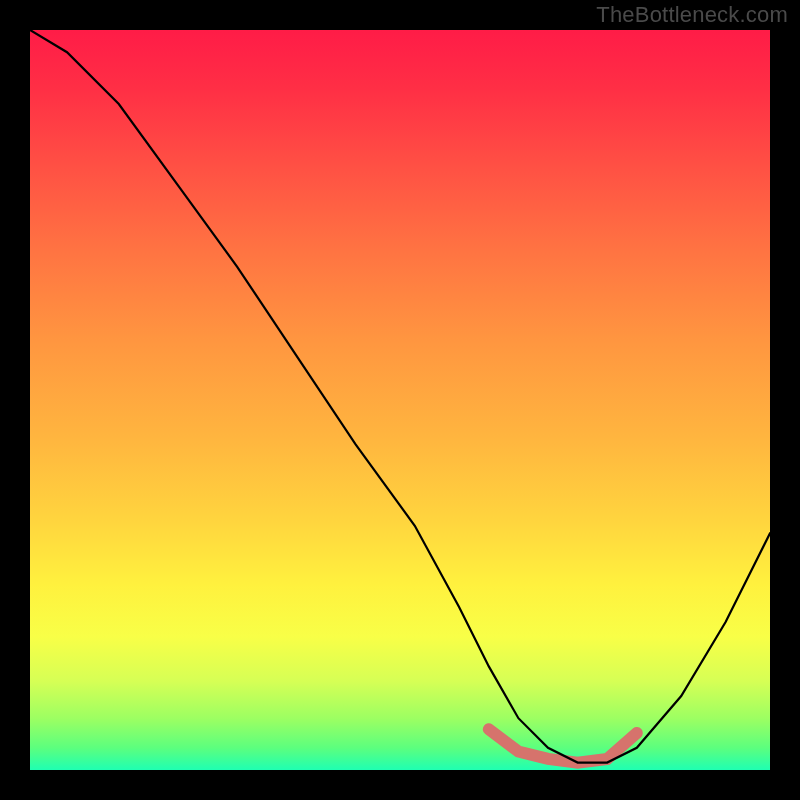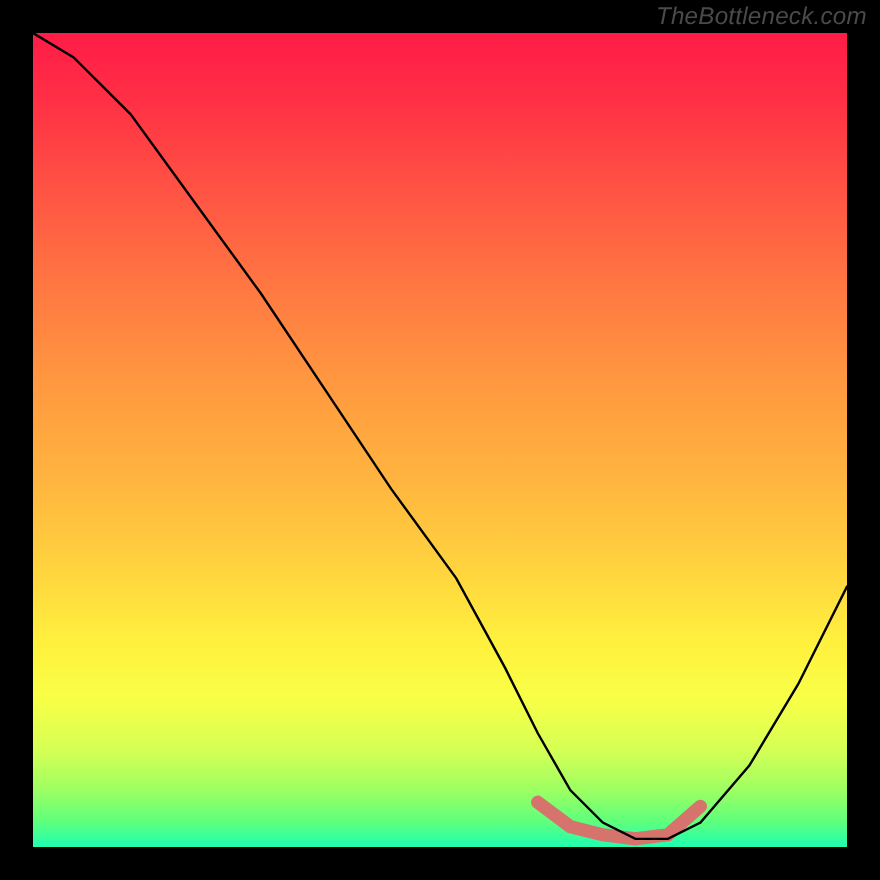--- a/index.html
+++ b/index.html
@@ -9,21 +9,20 @@
     height: 800px;
     background: #000;
     overflow: hidden;
     font-family: Arial, Helvetica, sans-serif;
   }
   .outer {
     position: relative;
     width: 800px;
     height: 800px;
     background: #000;
-    font-style: italic;
   }
   .watermark {
     position: absolute;
     top: 2px;
     right: 12px;
     color: #4a4a4a;
     font-size: 22px;
     font-weight: 500;
     letter-spacing: 0.2px;
     z-index: 30;

